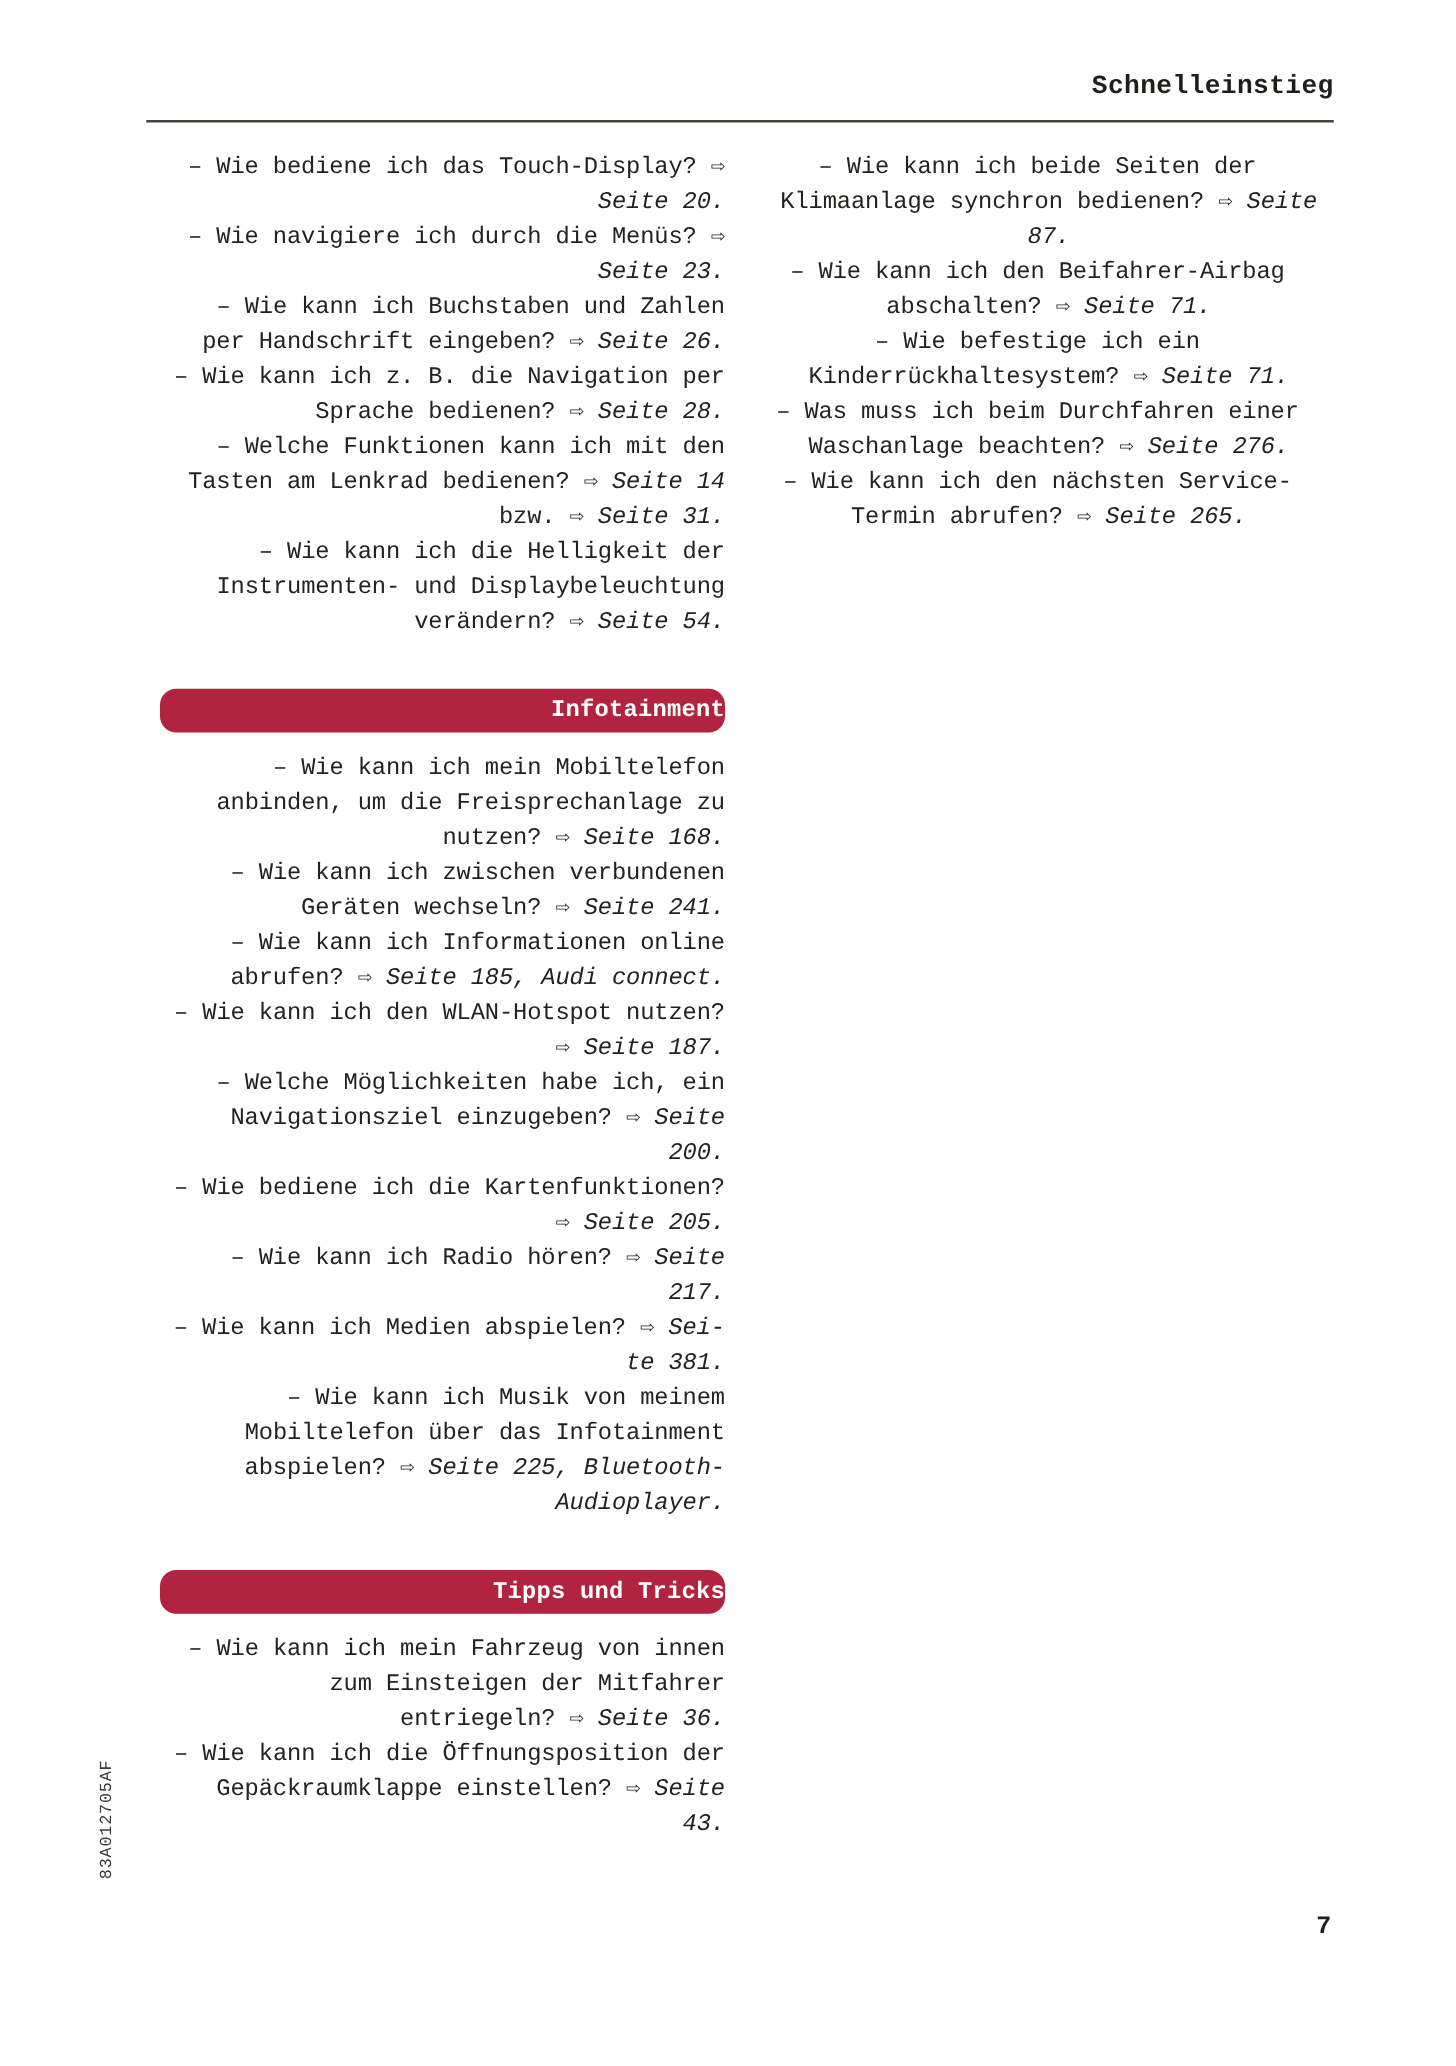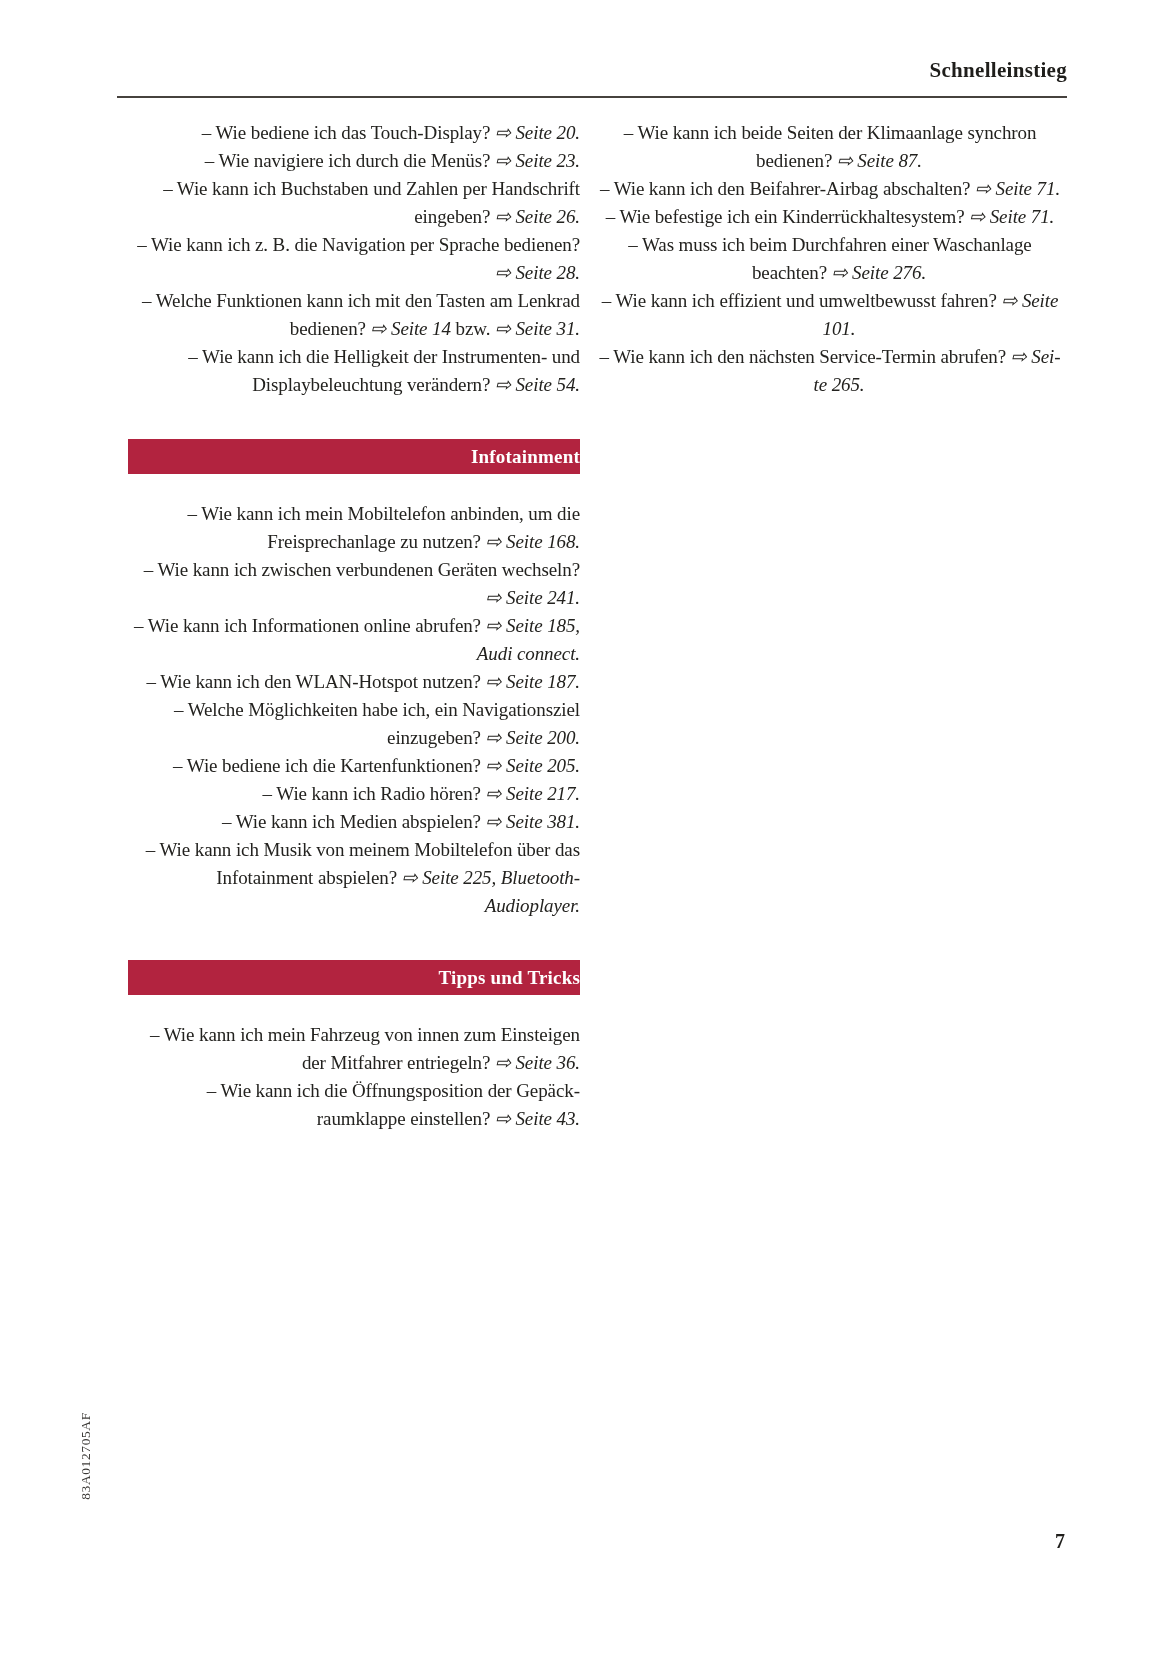--- a/index.html
+++ b/index.html
@@ -2,21 +2,21 @@
 <html lang="de" style="--accent: #b2233f; --text: #23221f;"><head>
 <meta charset="utf-8">
 <style>
   html, body { margin: 0; padding: 0; background: #e8e8e8; }
   .page {
     position: relative;
     width: 1165px;
     height: 1653px;
     margin: 0 auto;
     background: #ffffff;
-    font-family: Liberation Serif, serif;
+    font-family: Liberation Mono, monospace;
     color: var(--text, #23221f);
     overflow: hidden;
   }
   .header-title {
     position: absolute;
     top: 58px;
     right: 98px;
     font-size: 21px;
     font-weight: bold;
     letter-spacing: 0.3px;
@@ -36,27 +36,28 @@
     top: 119px;
     font-size: 19px;
     line-height: 28px;
     letter-spacing: -0.1px;
   }
   .col-left  { left: 128px; width: 452px; text-align: right; }
   .col-right { left: 598px; width: 464px; text-align: center; }
   .banner {
     height: 35px;
     line-height: 35px;
-    margin: 40px 0 26px 0;
+    margin: 40px 0 14px 0;
     padding-left: 9px;
     background: var(--accent, #b2233f);
     color: #ffffff;
     font-size: 19px;
     font-weight: bold;
     letter-spacing: 0.2px;
+    border-radius: 13px;
   }
   ul.qlist {
     list-style: none;
     margin: 0;
     padding: 0;
   }
   ul.qlist li {
     padding-left: 18px;
     text-indent: -18px;
     hyphens: manual;
@@ -125,21 +126,20 @@
         </ul>
       </section>
     </div>
   <div class="col col-right" id="col-right">
       <section>
         <ul class="qlist">
           <li><span class="dash">– </span><span class="plain">Wie kann ich beide Seiten der Klimaanlage syn­chron bedienen? </span><span class="ref">⇨ Sei­te 87.</span></li>
           <li><span class="dash">– </span><span class="plain">Wie kann ich den Beifahrer-Airbag abschalten? </span><span class="ref">⇨ Sei­te 71.</span></li>
           <li><span class="dash">– </span><span class="plain">Wie befestige ich ein Kinderrückhaltesystem? </span><span class="ref">⇨ Sei­te 71.</span></li>
           <li><span class="dash">– </span><span class="plain">Was muss ich beim Durchfahren einer Wasch­anlage beachten? </span><span class="ref">⇨ Sei­te 276.</span></li>
-          <li><span class="dash">– </span><span class="plain">Wie kann ich effizient und umweltbewusst fah­ren? </span><span class="ref">⇨ Sei­te 101.</span></li>
           <li><span class="dash">– </span><span class="plain">Wie kann ich den nächsten Service-Termin abru­fen? </span><span class="ref">⇨ Sei­te 265.</span></li>
         </ul>
       </section>
     </div>
 
   <div class="spine-code">83A012705AF</div>
   <div class="page-number">7</div>
 </div>
 
 </body></html>

